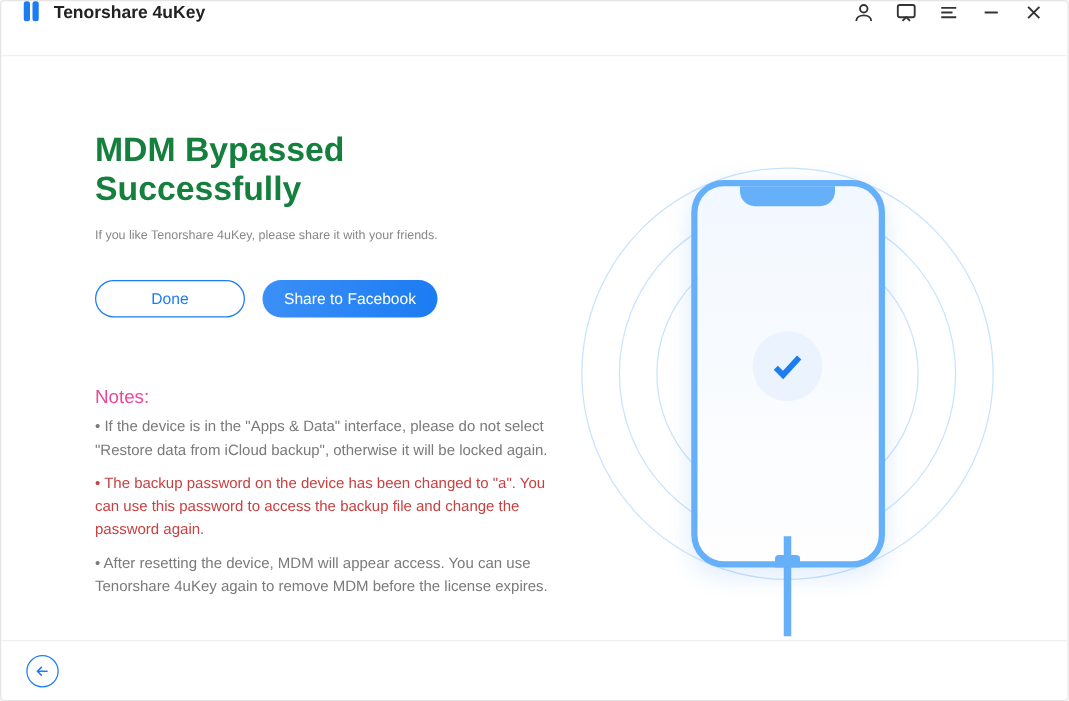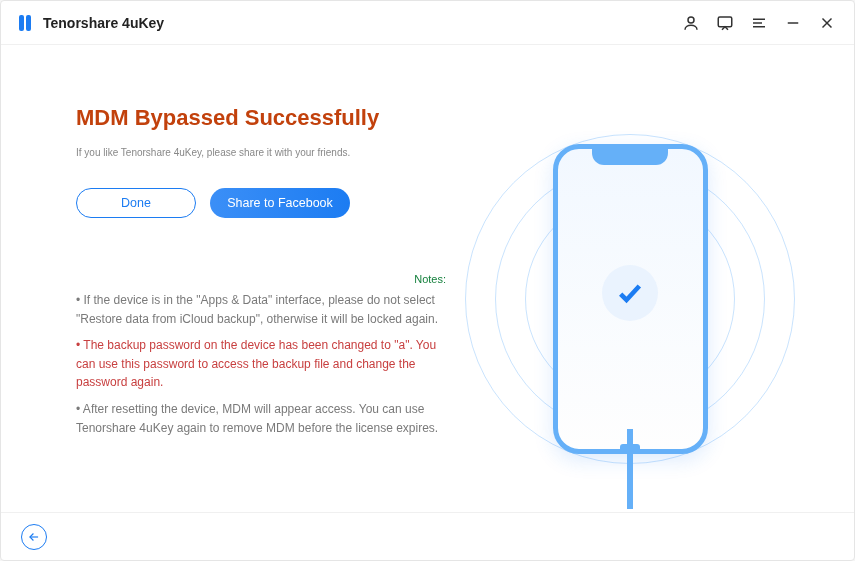--- a/index.html
+++ b/index.html
@@ -16,21 +16,21 @@
       background: #fff;
       border: 1px solid #e5e5e5;
       border-radius: 4px;
       display: flex;
       flex-direction: column;
       position: relative;
     }
     .titlebar {
       height: 44px;
       display: flex;
-      align-items: center;
+      align-items: flex-start;
       padding: 0 18px;
       border-bottom: 1px solid #f0f0f0;
       gap: 19px;
     }
     .logo {
       display: flex;
       align-items: center;
       gap: 8px;
       font-size: 14px;
       font-weight: 600;
@@ -70,23 +70,23 @@
       display: flex;
       position: relative;
       padding: 60px 40px 20px 75px;
     }
     .left {
       width: 370px;
       display: flex;
       flex-direction: column;
     }
     .heading {
-      font-size: 22px;
+      font-size: 27px;
       font-weight: 700;
-      color: #c2410c;
+      color: #15803d;
       margin-bottom: 16px;
     }
     .subtext {
       font-size: 10px;
       color: #888;
       margin-bottom: 30px;
     }
     .button-row {
       display: flex;
       gap: 14px;
@@ -107,24 +107,23 @@
       background: linear-gradient(90deg, #3b8ff7, #1c7cf2);
       color: #fff;
     }
     .btn-outline {
       background: #fff;
       border: 1px solid #1c7cf2;
       color: #1c7cf2;
       width: 120px;
     }
     .notes-label {
-      font-size: 11px;
-      color: #15803d;
+      font-size: 15px;
+      color: #ec4899;
       margin-bottom: 6px;
-      text-align: right;
     }
     .note {
       font-size: 12px;
       line-height: 1.55;
       color: #7a7a7a;
       margin-bottom: 8px;
     }
     .note.warn { color: #c84040; }
 
     .right {

